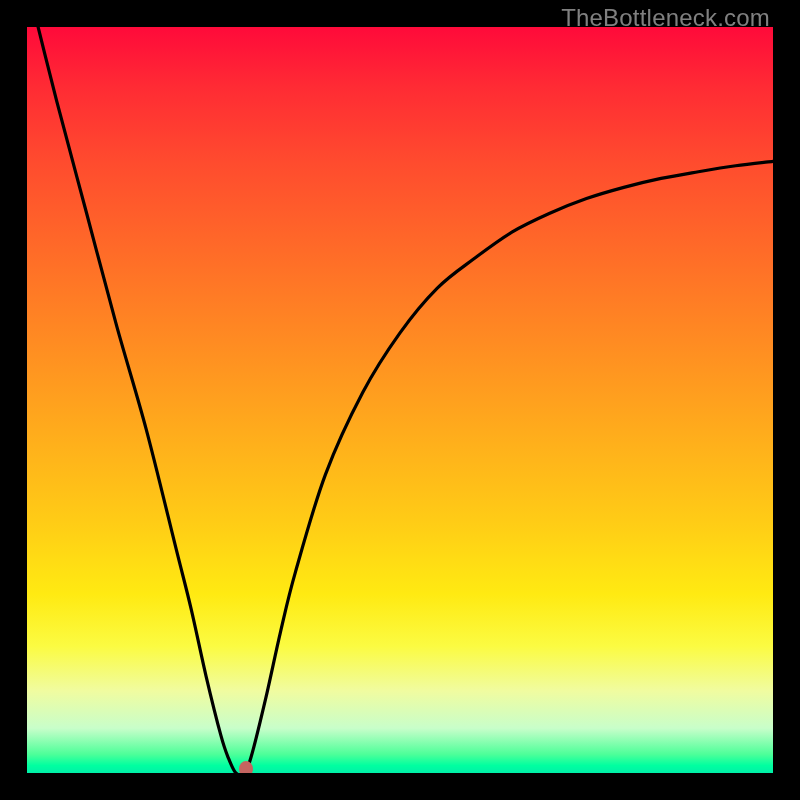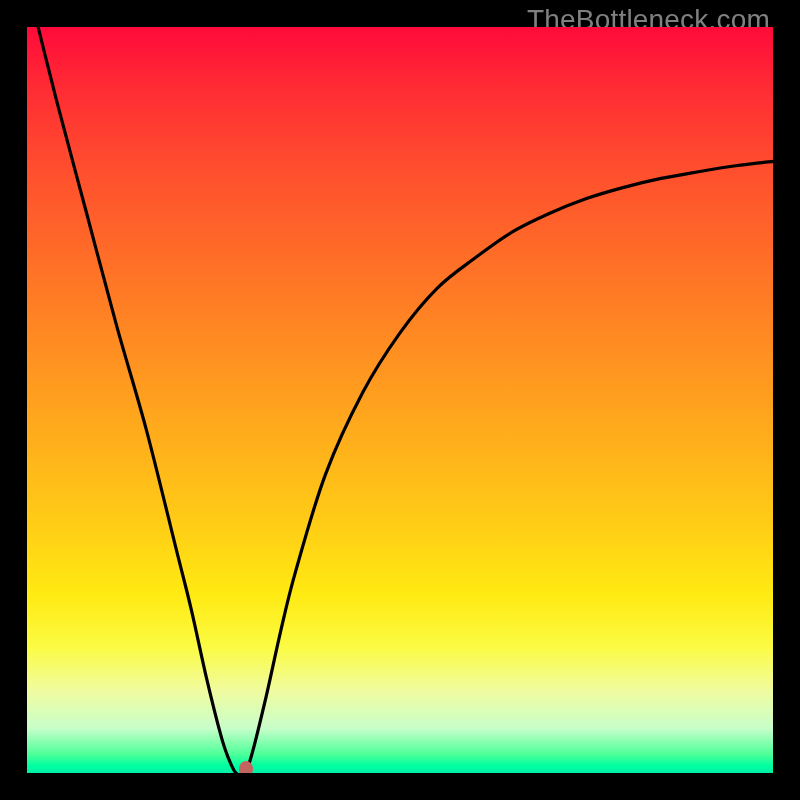--- a/index.html
+++ b/index.html
@@ -37,21 +37,21 @@
       #4dff99 97.5%,
       #00ffa0 99%,
       #00f0a8 100%
     );
     overflow: hidden;
   }
   .watermark {
     position: absolute;
     top: 4px;
     right: 30px;
-    font-size: 28px;
+    font-size: 24px;
     font-weight: 500;
     color: #808080;
     letter-spacing: 0.2px;
   }
   .curve {
     position: absolute;
     left: 0;
     top: 0;
     width: 746px;
     height: 746px;

